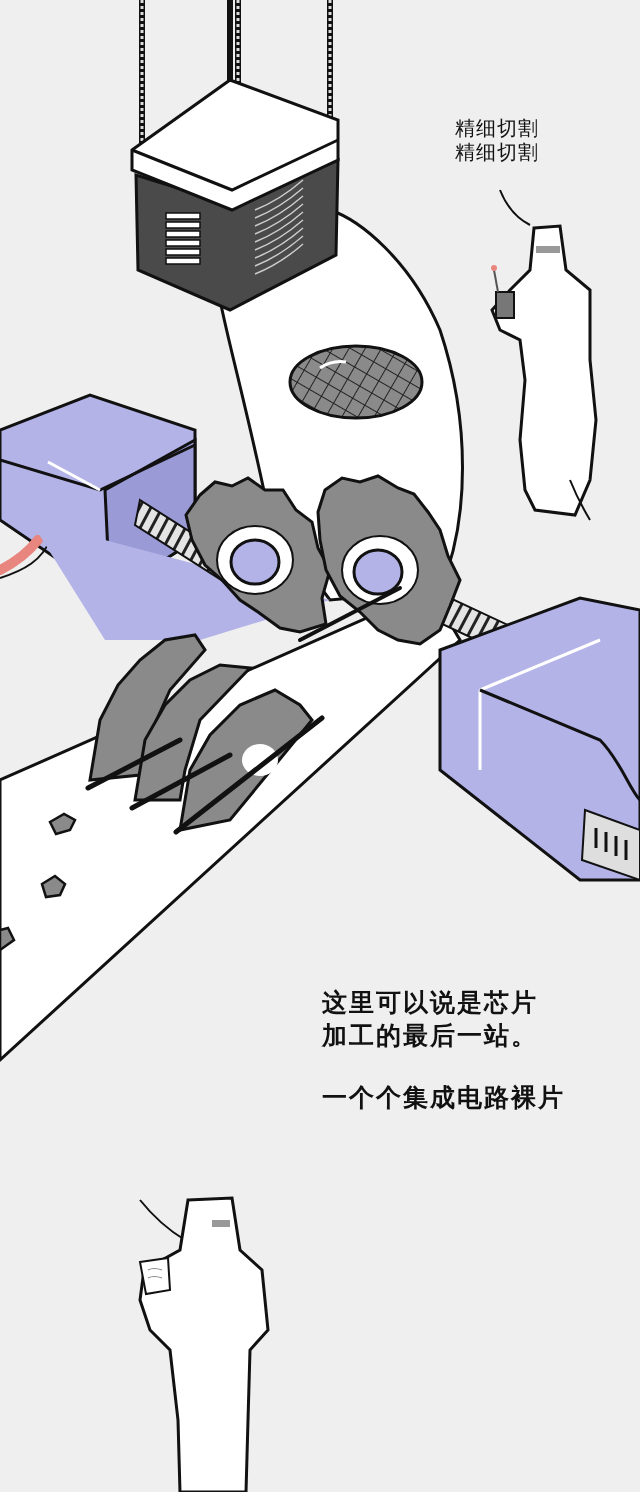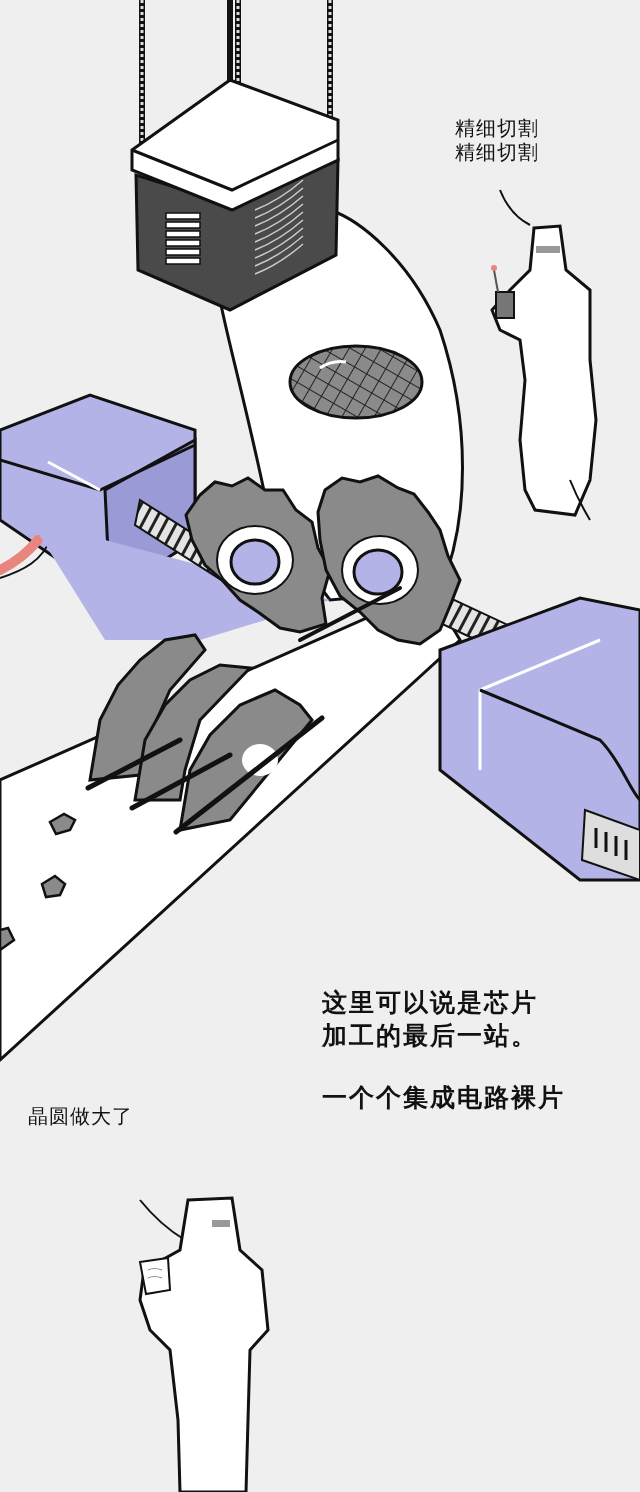--- a/index.html
+++ b/index.html
@@ -165,14 +165,13 @@
 </div>
 
 <div class="bubble narration" style="left:322px; top:958px;margin-top:29px;">
   <span>这里可以说是芯片</span>
   <span>加工的最后一站。</span>
   <span class="gap"></span>
   <span>一个个集成电路裸片</span>
 </div>
 
 <div class="bubble bubble-small" style="left:28px; top:1104px;">
-  <span>晶圆做大了</span>
 </div>
 
 </body></html>

